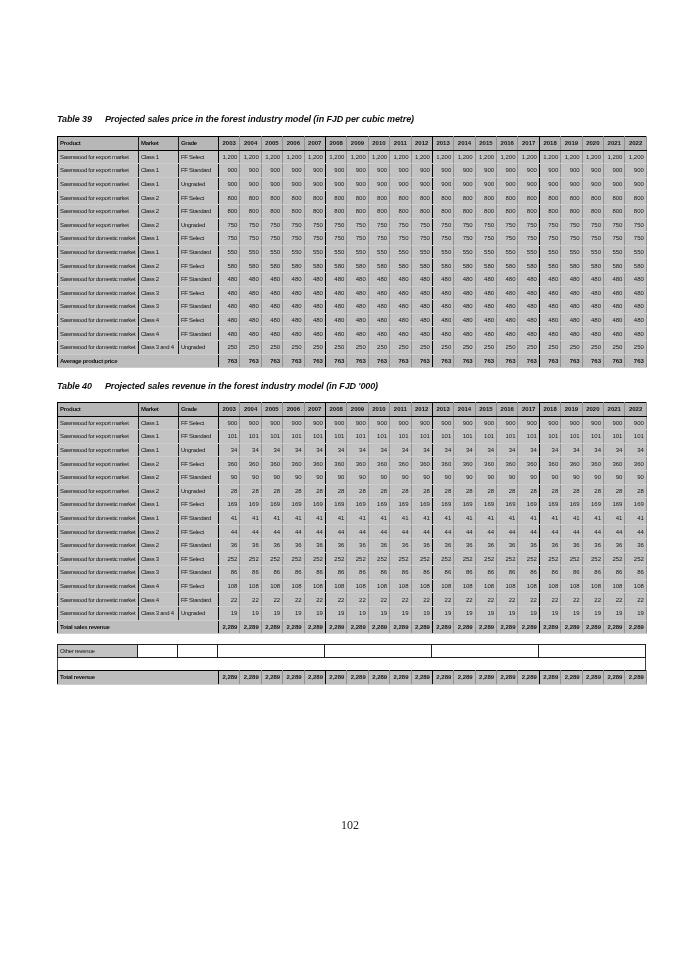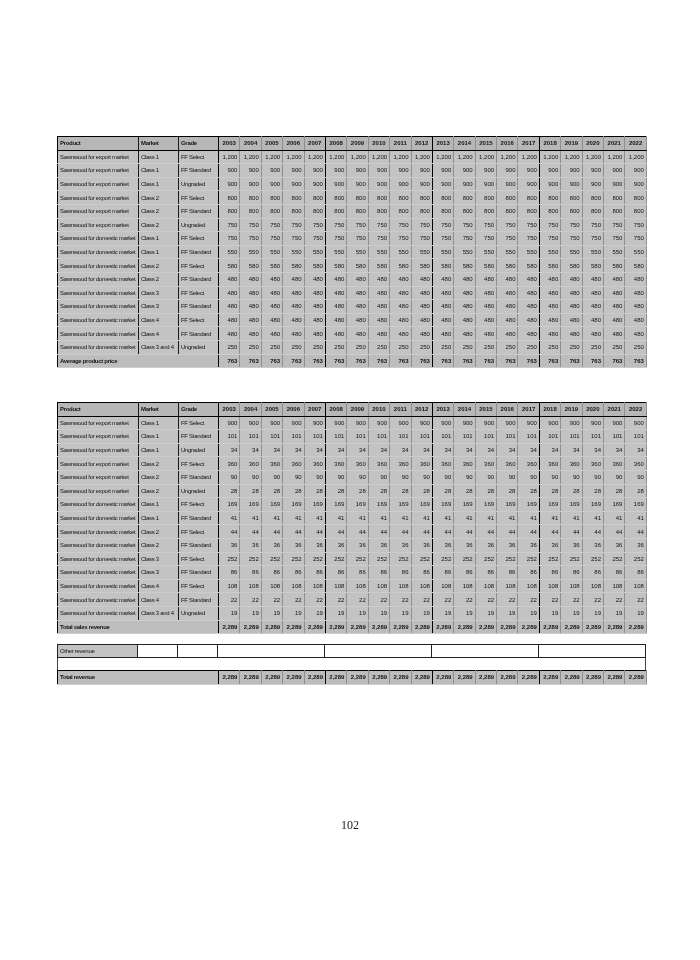--- a/index.html
+++ b/index.html
@@ -50,20 +50,21 @@
           border-left:1px solid #444;border-right:1px solid #444;}
 
   #pagenum{position:absolute;left:0;right:0;top:818px;text-align:center;
            font-family:"Liberation Serif",serif;font-size:12px;color:#222;}
 </style>
 </head>
 <body>
 
 <div class="page">
 
+  <div class="tbl-title" id="t39-title"><span>Table 39</span><span class="cap">Projected sales price in the forest industry model (in FJD per cubic metre)</span></div>
 
   <div id="t39">
     <div>
         <table class="t">
           <colgroup>
             <col class="c-prod">
             <col class="c-mkt">
             <col class="c-grd">
             <col class="c-yr">
             <col class="c-yr">
@@ -512,20 +513,21 @@
               <td class="num">763</td>
               <td class="num">763</td>
               <td class="num">763</td>
               <td class="num">763</td>
             </tr>
           </tfoot>
         </table>
       </div>
   </div>
 
+  <div class="tbl-title" id="t40-title"><span>Table 40</span><span class="cap">Projected sales revenue in the forest industry model (in FJD '000)</span></div>
 
   <div id="t40">
     <div>
         <table class="t">
           <colgroup>
             <col class="c-prod">
             <col class="c-mkt">
             <col class="c-grd">
             <col class="c-yr">
             <col class="c-yr">

